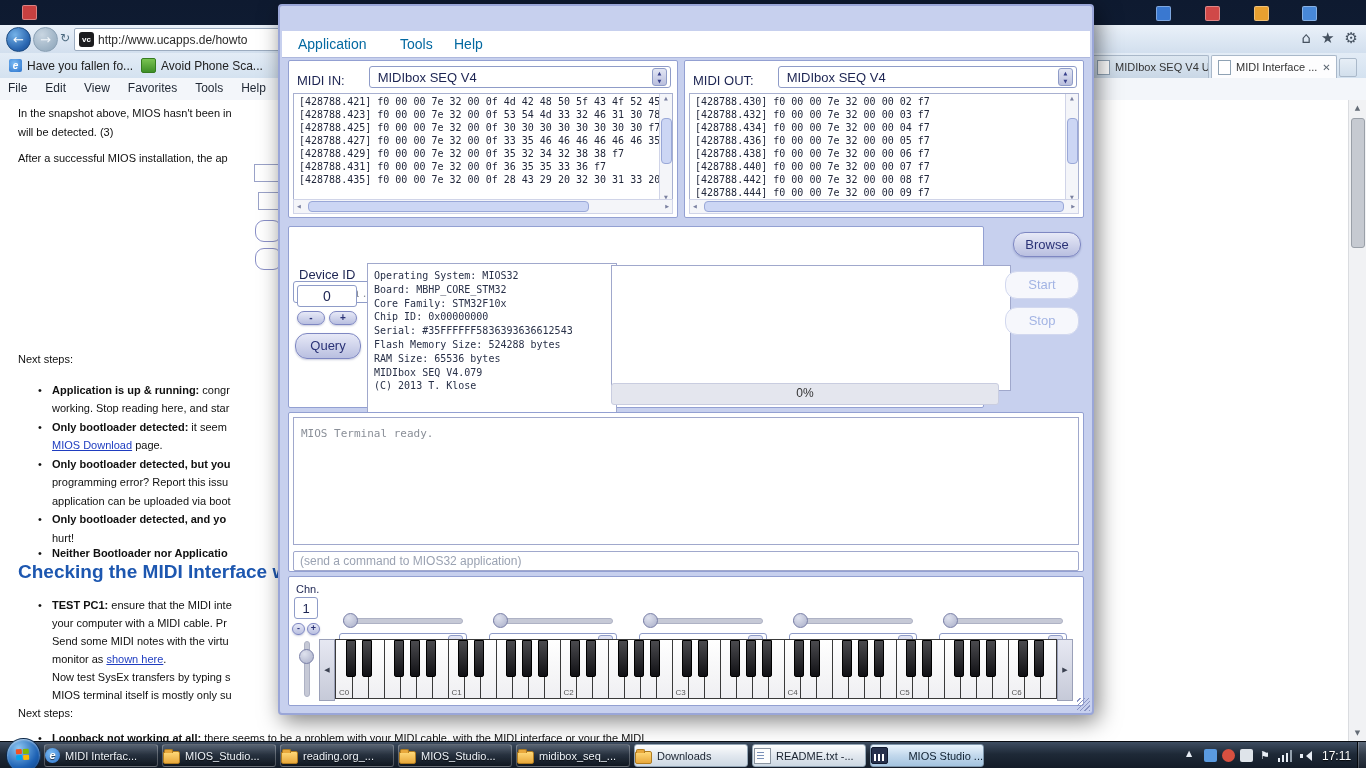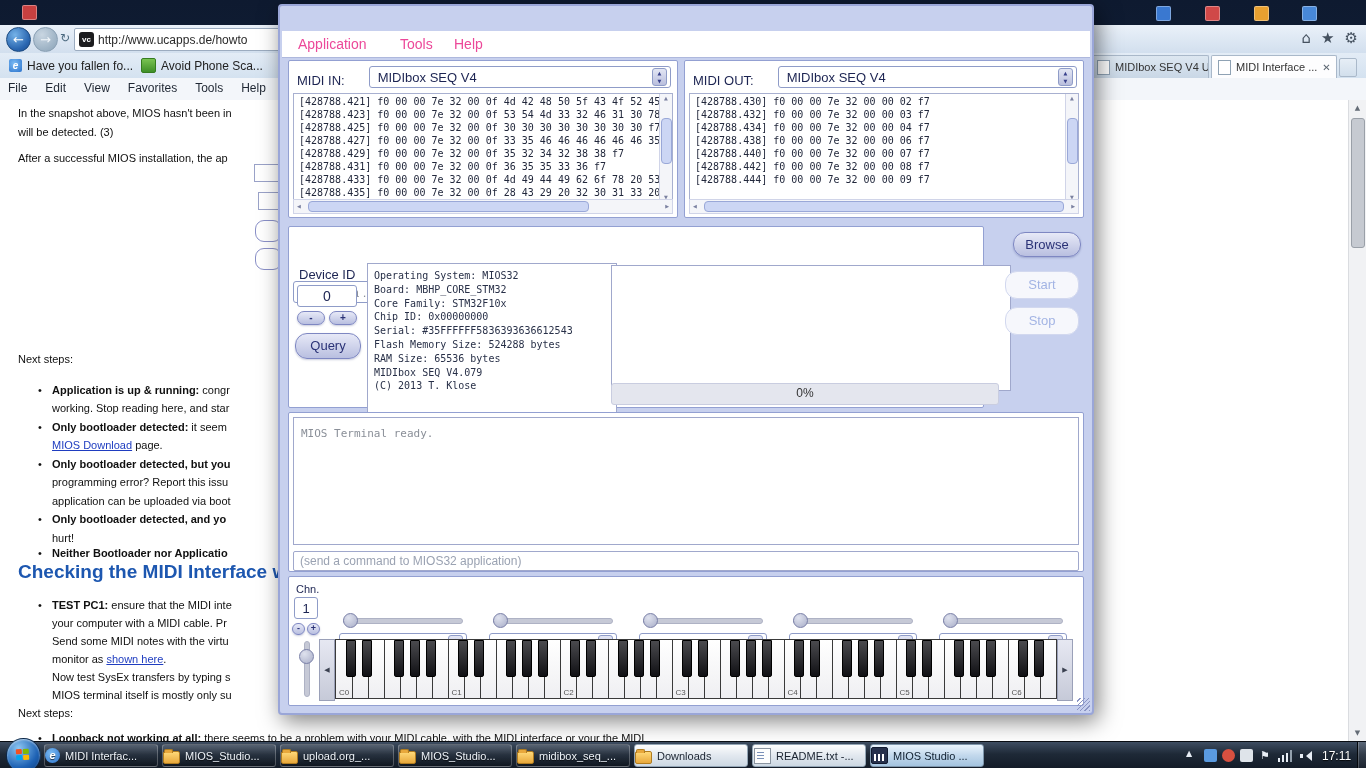--- a/index.html
+++ b/index.html
@@ -55,21 +55,21 @@
   .pscroll .thumb{position:absolute;left:2px;top:18px;width:12px;height:128px;background:#c6cad1;border:1px solid #9aa0a8;border-radius:3px;}
   
   .mios{position:absolute;left:278px;top:4px;width:812px;height:707px;background:#c7d0ee;border:2px solid #9aa6d8;border-radius:4px;box-shadow:4px 6px 22px rgba(0,0,0,.5);z-index:50;box-sizing:content-box;}
   .m-title{position:absolute;left:0;top:0;width:100%;height:24px;background:linear-gradient(#e9ecf7,#b7bed9);border-radius:3px 3px 0 0;border-bottom:1px solid #9aa6d8;}
   .m-appicon{position:absolute;left:8px;top:5px;width:13px;height:13px;border-radius:2px;background:linear-gradient(135deg,#6f7fd0,#2a3a8c);border:1px solid #253070;}
   .m-titletext{position:absolute;left:28px;top:4px;font-size:13px;color:#16161e;}
   .wbtn{position:absolute;top:4px;width:22px;height:16px;border-radius:2px;background:linear-gradient(#a86a6a,#713c3c);border:1px solid #4e2424;color:#f4eaea;font-size:8px;text-align:center;line-height:15px;font-family:"DejaVu Sans",sans-serif;}
   .wbtn.min{right:56px;} .wbtn.max{right:31px;} .wbtn.cls{right:6px;background:linear-gradient(#b05858,#7c3030);}
   .wbtn.min::before{content:"\2500";} .wbtn.max::before{content:"\25A1";font-size:10px;} .wbtn.cls::before{content:"\2715";font-size:9px;}
   .m-menubar{position:absolute;left:2px;top:25px;width:808px;height:26px;background:#fff;border-bottom:1px solid #aeb8dd;}
-  .m-menubar span{position:absolute;top:5px;font-size:14px;color:#ec4899;}
+  .m-menubar span{position:absolute;top:5px;font-size:14px;color:#0369a1;}
   .panel{position:absolute;background:#fff;border:1px solid #93a0d2;border-radius:2px;box-sizing:border-box;}
   .p-in{left:8px;top:54px;width:390px;height:158px;}
   .p-out{left:404px;top:54px;width:400px;height:158px;}
   .p-up{left:8px;top:220px;width:696px;height:182px;}
   .p-term{left:8px;top:406px;width:796px;height:160px;}
   .p-kb{left:8px;top:570px;width:796px;height:130px;}
   .m-row{position:absolute;left:8px;top:5px;right:6px;height:22px;display:flex;align-items:flex-end;gap:24px;}
   .m-label{font-size:13px;color:#1c2452;white-space:nowrap;}
   .combo{background:#fff;border:1px solid #8f9cc8;border-radius:3px;display:flex;align-items:center;font-size:13px;color:#1c2452;padding:0 3px 0 8px;height:22px;box-sizing:border-box;margin-top:48px;}
   .combo.grow{flex:1;}
@@ -261,21 +261,20 @@
           <span class="stepper"></span>
         </div>
       </div>
       <div class="monitor">
         <div class="mline">[428788.421] f0 00 00 7e 32 00 0f 4d 42 48 50 5f 43 4f 52 45</div>
         <div class="mline">[428788.423] f0 00 00 7e 32 00 0f 53 54 4d 33 32 46 31 30 78</div>
         <div class="mline">[428788.425] f0 00 00 7e 32 00 0f 30 30 30 30 30 30 30 30 f7</div>
         <div class="mline">[428788.427] f0 00 00 7e 32 00 0f 33 35 46 46 46 46 46 46 35</div>
         <div class="mline">[428788.429] f0 00 00 7e 32 00 0f 35 32 34 32 38 38 f7</div>
         <div class="mline">[428788.431] f0 00 00 7e 32 00 0f 36 35 35 33 36 f7</div>
-        <div class="mline">[428788.433] f0 00 00 7e 32 00 0f 4d 49 44 49 62 6f 78 20 53</div>
         <div class="mline">[428788.435] f0 00 00 7e 32 00 0f 28 43 29 20 32 30 31 33 20</div>
         <div class="vscroll">
             <div class="vthumb"></div>
           </div>
       </div>
       <div class="hscroll">
           <div class="hthumb"></div>
         </div>
     </div>
 
@@ -284,20 +283,21 @@
         <span class="m-label">MIDI OUT:</span>
         <div class="combo grow">
           <span class="ctext">MIDIbox SEQ V4</span>
           <span class="stepper"></span>
         </div>
       </div>
       <div class="monitor">
         <div class="mline">[428788.430] f0 00 00 7e 32 00 00 02 f7</div>
         <div class="mline">[428788.432] f0 00 00 7e 32 00 00 03 f7</div>
         <div class="mline">[428788.434] f0 00 00 7e 32 00 00 04 f7</div>
+        <div class="mline">[428788.436] f0 00 00 7e 32 00 00 05 f7</div>
         <div class="mline">[428788.438] f0 00 00 7e 32 00 00 06 f7</div>
         <div class="mline">[428788.440] f0 00 00 7e 32 00 00 07 f7</div>
         <div class="mline">[428788.442] f0 00 00 7e 32 00 00 08 f7</div>
         <div class="mline">[428788.444] f0 00 00 7e 32 00 00 09 f7</div>
         <div class="vscroll">
             <div class="vthumb"></div>
           </div>
       </div>
       <div class="hscroll">
           <div class="hthumb full"></div>
@@ -515,39 +515,39 @@
     <div class="tbtn" style="left:44px;">
         <span class="ticon ie"></span>
         <span>MIDI Interfac...</span>
       </div>
     <div class="tbtn" style="left:162px;">
         <span class="ticon folder"></span>
         <span>MIOS_Studio...</span>
       </div>
     <div class="tbtn" style="left:280px;">
         <span class="ticon folder"></span>
-        <span>upload.org_...</span>
+        <span>reading.org_...</span>
       </div>
     <div class="tbtn" style="left:398px;">
         <span class="ticon folder"></span>
         <span>MIOS_Studio...</span>
       </div>
     <div class="tbtn" style="left:516px;">
         <span class="ticon folder"></span>
         <span>midibox_seq_...</span>
       </div>
     <div class="tbtn light" style="left:634px;">
         <span class="ticon folder"></span>
         <span>Downloads</span>
       </div>
     <div class="tbtn light" style="left:752px;">
         <span class="ticon note"></span>
         <span>README.txt -...</span>
       </div>
-    <div class="tbtn active" style="left:870px;">
+    <div class="tbtn active" style="left:870px;justify-content:space-between;">
         <span class="ticon app"></span>
         <span>MIOS Studio ...</span>
       </div>
 
     <div class="tray">
       <span class="titem tarrow"></span>
       <span class="trayic" style="left:24px;background:#5a9ae0;"></span>
       <span class="trayic" style="left:42px;background:#d85040;border-radius:50%;"></span>
       <span class="trayic" style="left:60px;background:#dfe4ea;"></span>
       <span class="titem tflag" style="left:80px;"></span>

